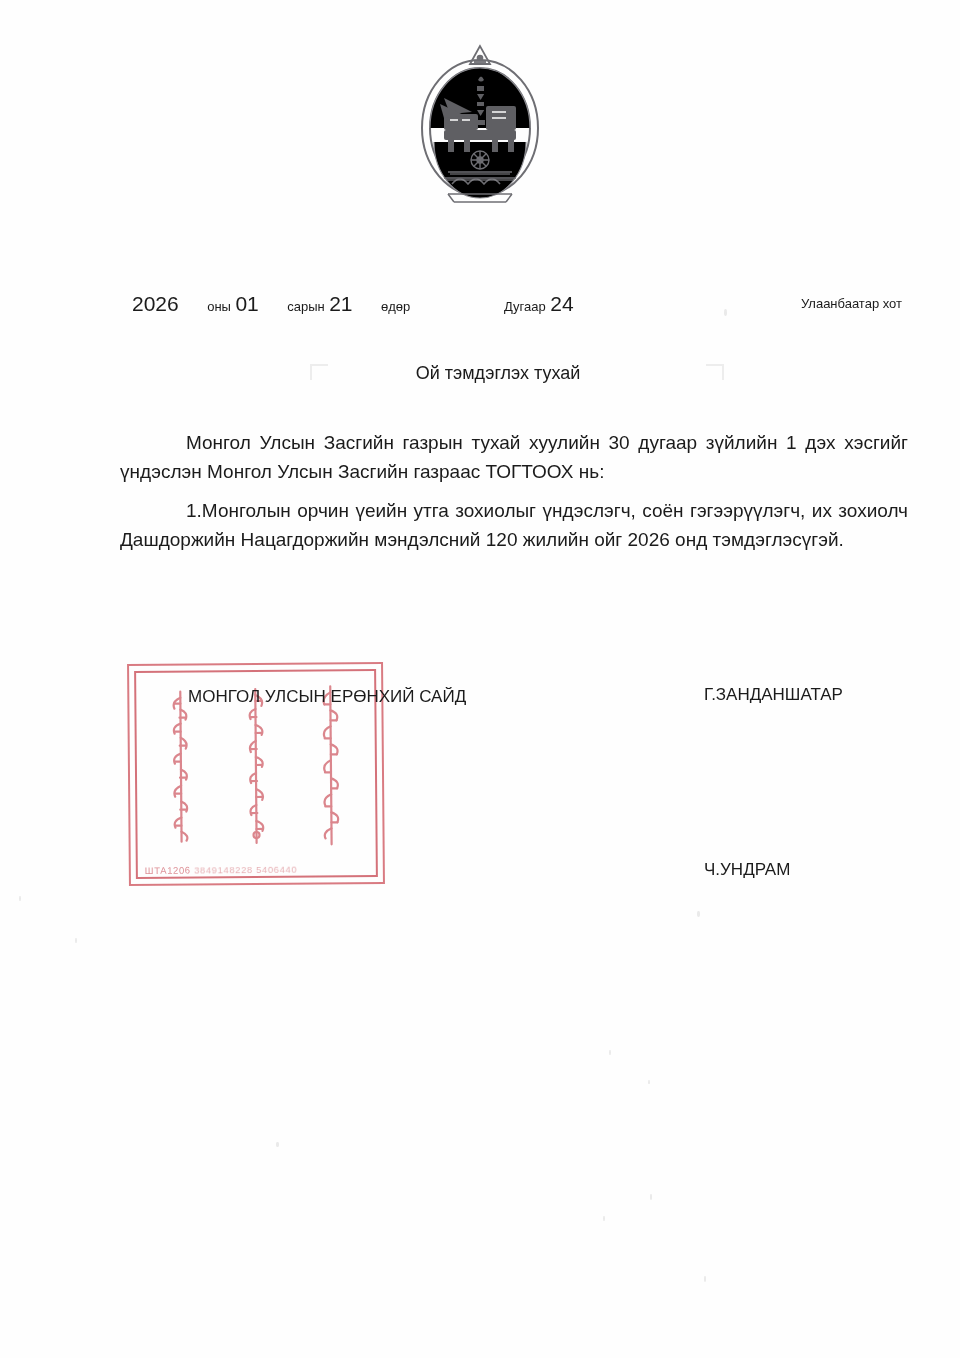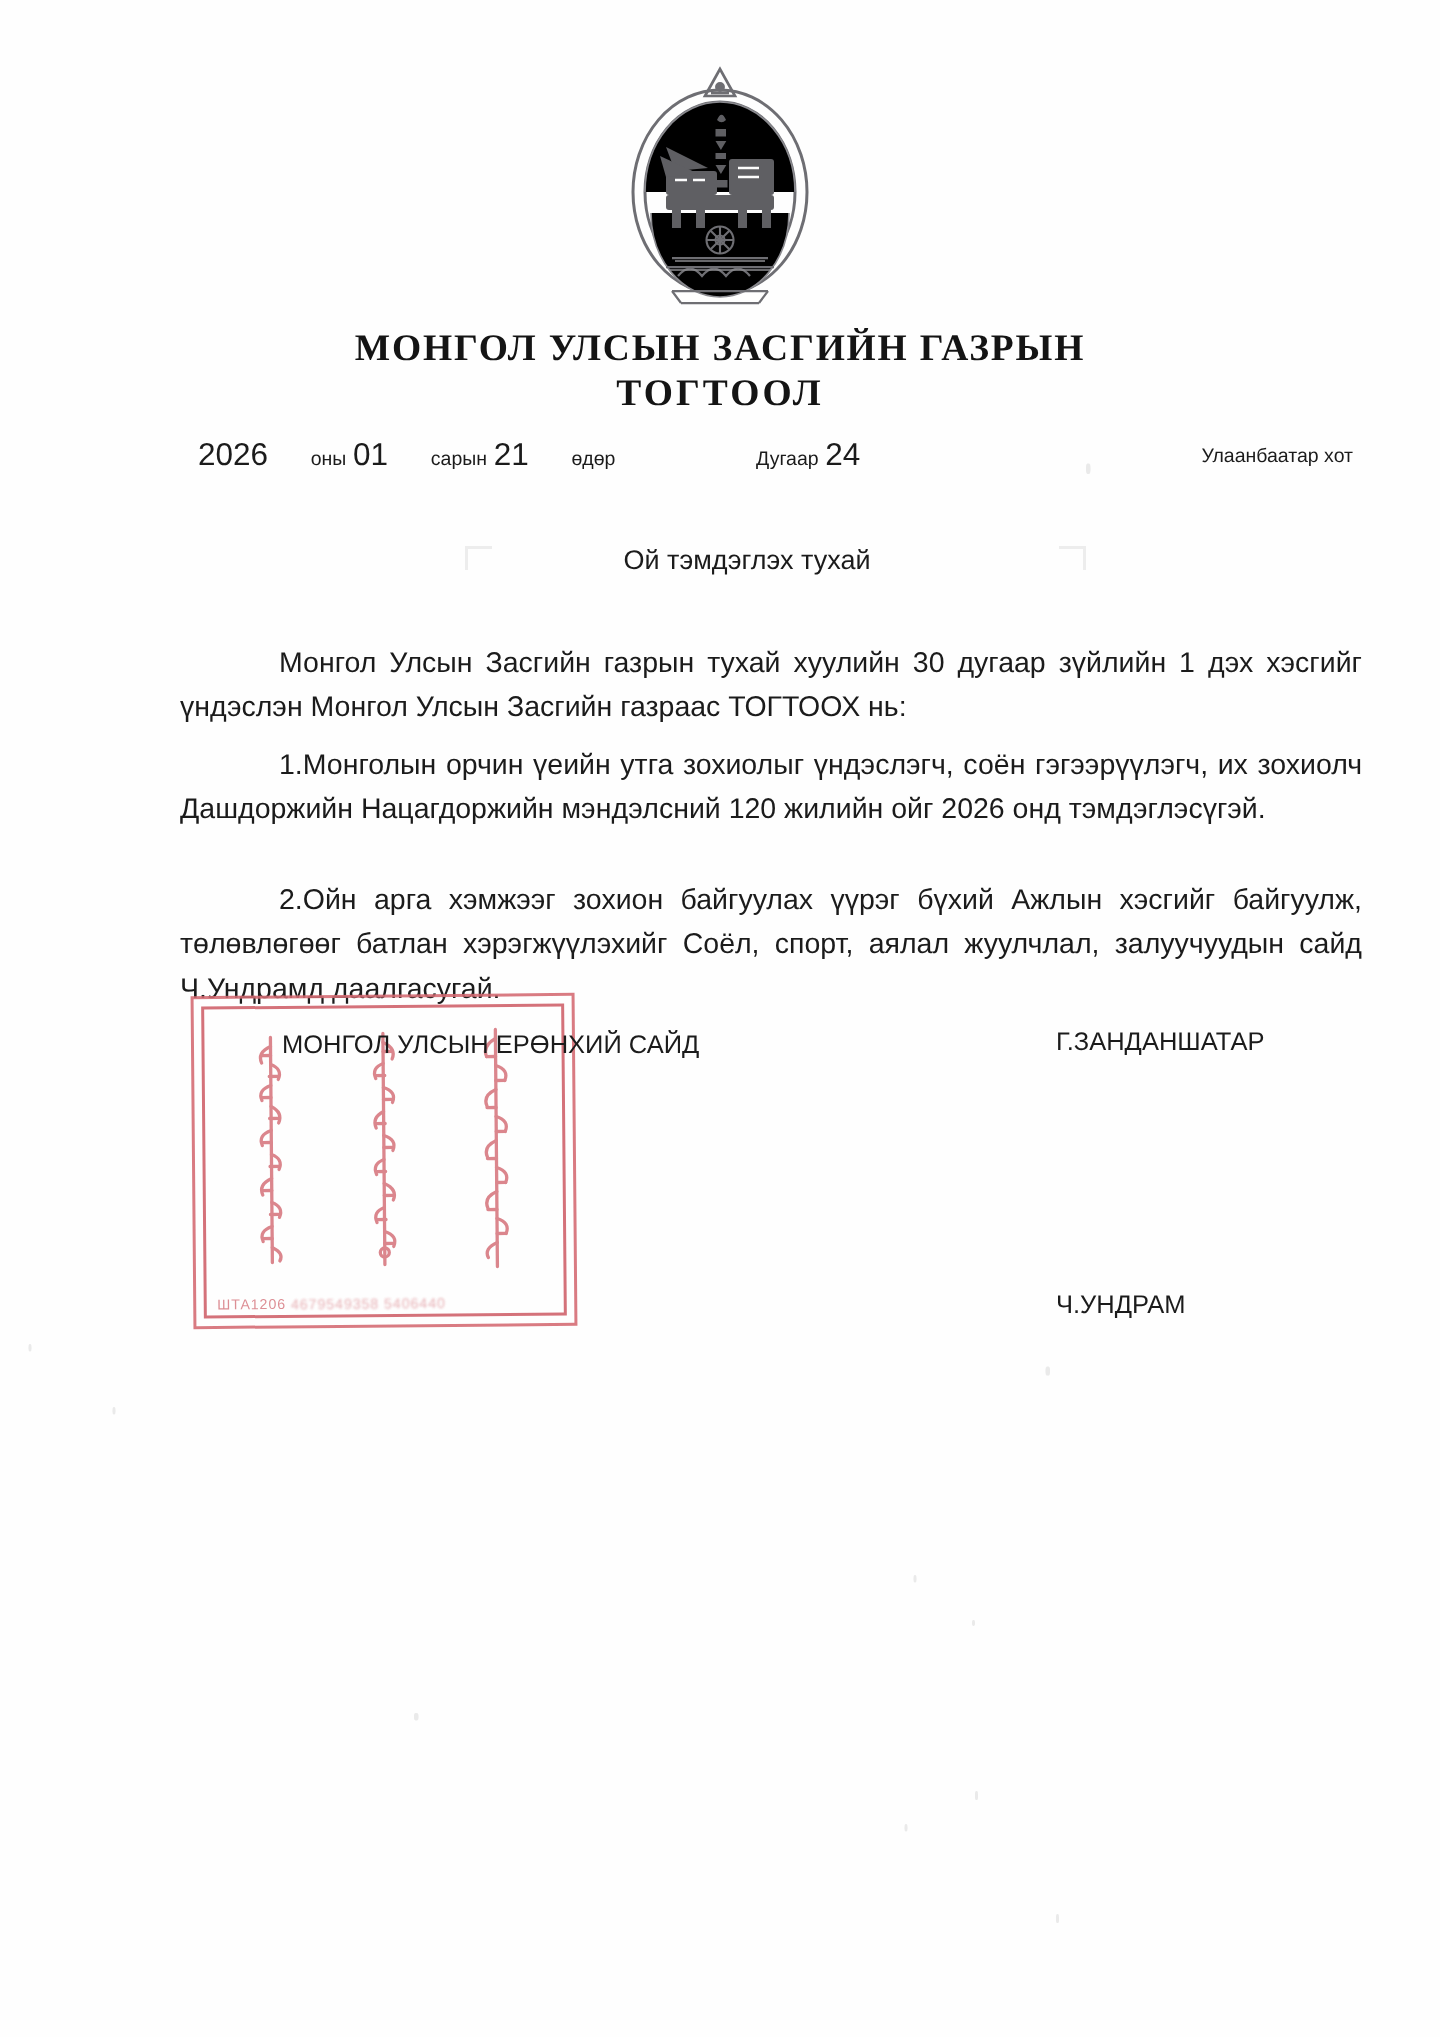--- a/index.html
+++ b/index.html
@@ -272,24 +272,20 @@
         <path d="M44 152 h64"></path>
         <path d="M50 160 h52"></path>
         <path d="M44 152 l6 8 M108 152 l-6 8"></path>
       </g>
       <g stroke="#8a8a8f" stroke-width="1">
         <path d="M46 132 h60 M42 138 h68"></path>
       </g>
     </svg>
   </div>
 
-  <div class="doc-heading">
-    <span>МОНГОЛ  УЛСЫН  ЗАСГИЙН  ГАЗРЫН</span>
-    <span class="line2">ТОГТООЛ</span>
-  </div>
 
   <div class="meta-row">
     <div class="meta-date">
       <span class="big">2026</span>
       <span class="small">оны</span>
       <span class="big">01</span>
       <span class="small">сарын</span>
       <span class="big">21</span>
       <span class="small">өдөр</span>
     </div>
@@ -301,21 +297,20 @@
   </div>
 
   <div class="corner-mark tl" style="left:310px; top:364px;"></div>
   <div class="corner-mark tr" style="left:706px; top:364px;"></div>
 
   <div class="subject">Ой тэмдэглэх тухай</div>
 
   <div class="body-block" style="top:428px; height:250px;">
     <p class="para" id="para-intro"><span class="indent"></span><span>Монгол Улсын Засгийн газрын тухай хуулийн 30 дугаар зүйлийн 1 дэх хэсгийг үндэслэн Монгол Улсын Засгийн газраас ТОГТООХ нь:</span></p>
     <p class="para" id="para-one"><span class="indent"></span><span>1.Монголын орчин үеийн утга  зохиолыг үндэслэгч, соён гэгээрүүлэгч, их зохиолч Дашдоржийн Нацагдоржийн мэндэлсний 120 жилийн ойг 2026 онд тэмдэглэсүгэй.</span></p>
-    <p class="para" id="para-two"><span class="indent"></span><span>2.Ойн арга хэмжээг зохион байгуулах үүрэг бүхий Ажлын хэсгийг байгуулж, төлөвлөгөөг батлан хэрэгжүүлэхийг Соёл, спорт, аялал жуулчлал, залуучуудын сайд Ч.Ундрамд даалгасугай.</span></p>
   </div>
 
   <div class="stamp">
     <div class="stamp-inner"></div>
     <div class="stamp-script">
       <svg width="34" height="168" viewBox="0 0 34 168">
         <g stroke="#cf5f68" stroke-width="2.2" fill="none" stroke-linecap="round">
           <path d="M17 8 v150"></path>
           <path d="M17 14 q-9 4 -6 11 M17 26 q8 3 5 10 M17 40 q-9 3 -6 10
                    M17 54 q8 4 5 11 M17 70 q-9 3 -6 10 M17 86 q8 3 5 10
@@ -340,21 +335,21 @@
         <g stroke="#cf5f68" stroke-width="2.2" fill="none" stroke-linecap="round">
           <path d="M17 4 v158"></path>
           <path d="M17 10 q-9 5 -6 12 M17 28 q9 3 6 10 M17 44 q-9 4 -6 11
                    M17 62 q9 3 6 10 M17 78 q-9 4 -6 11 M17 96 q9 3 6 10
                    M17 112 q-9 4 -6 11 M17 130 q9 3 6 10 M17 146 q-9 4 -6 10"></path>
           <path d="M11 22 h6 M23 38 h-6 M11 56 h6 M23 72 h-6 M11 90 h6
                    M23 106 h-6 M11 124 h6 M23 140 h-6"></path>
         </g>
       </svg>
     </div>
-    <div class="stamp-serial"><span>ШТА1206</span> <span class="blur">4679549358  5406440</span></div>
+    <div class="stamp-serial"><span>ШТА1206</span> <span class="blur">3849148228  5406440</span></div>
   </div>
 
   <div class="sig-block sig-row" id="sig-pm">
     <div class="sig-title">МОНГОЛ УЛСЫН ЕРӨНХИЙ САЙД</div>
     <div class="sig-name">Г.ЗАНДАНШАТАР</div>
   </div>
 
   <div class="sig-block sig-row" id="sig-min">
     <div class="sig-name">Ч.УНДРАМ</div>
   </div>

